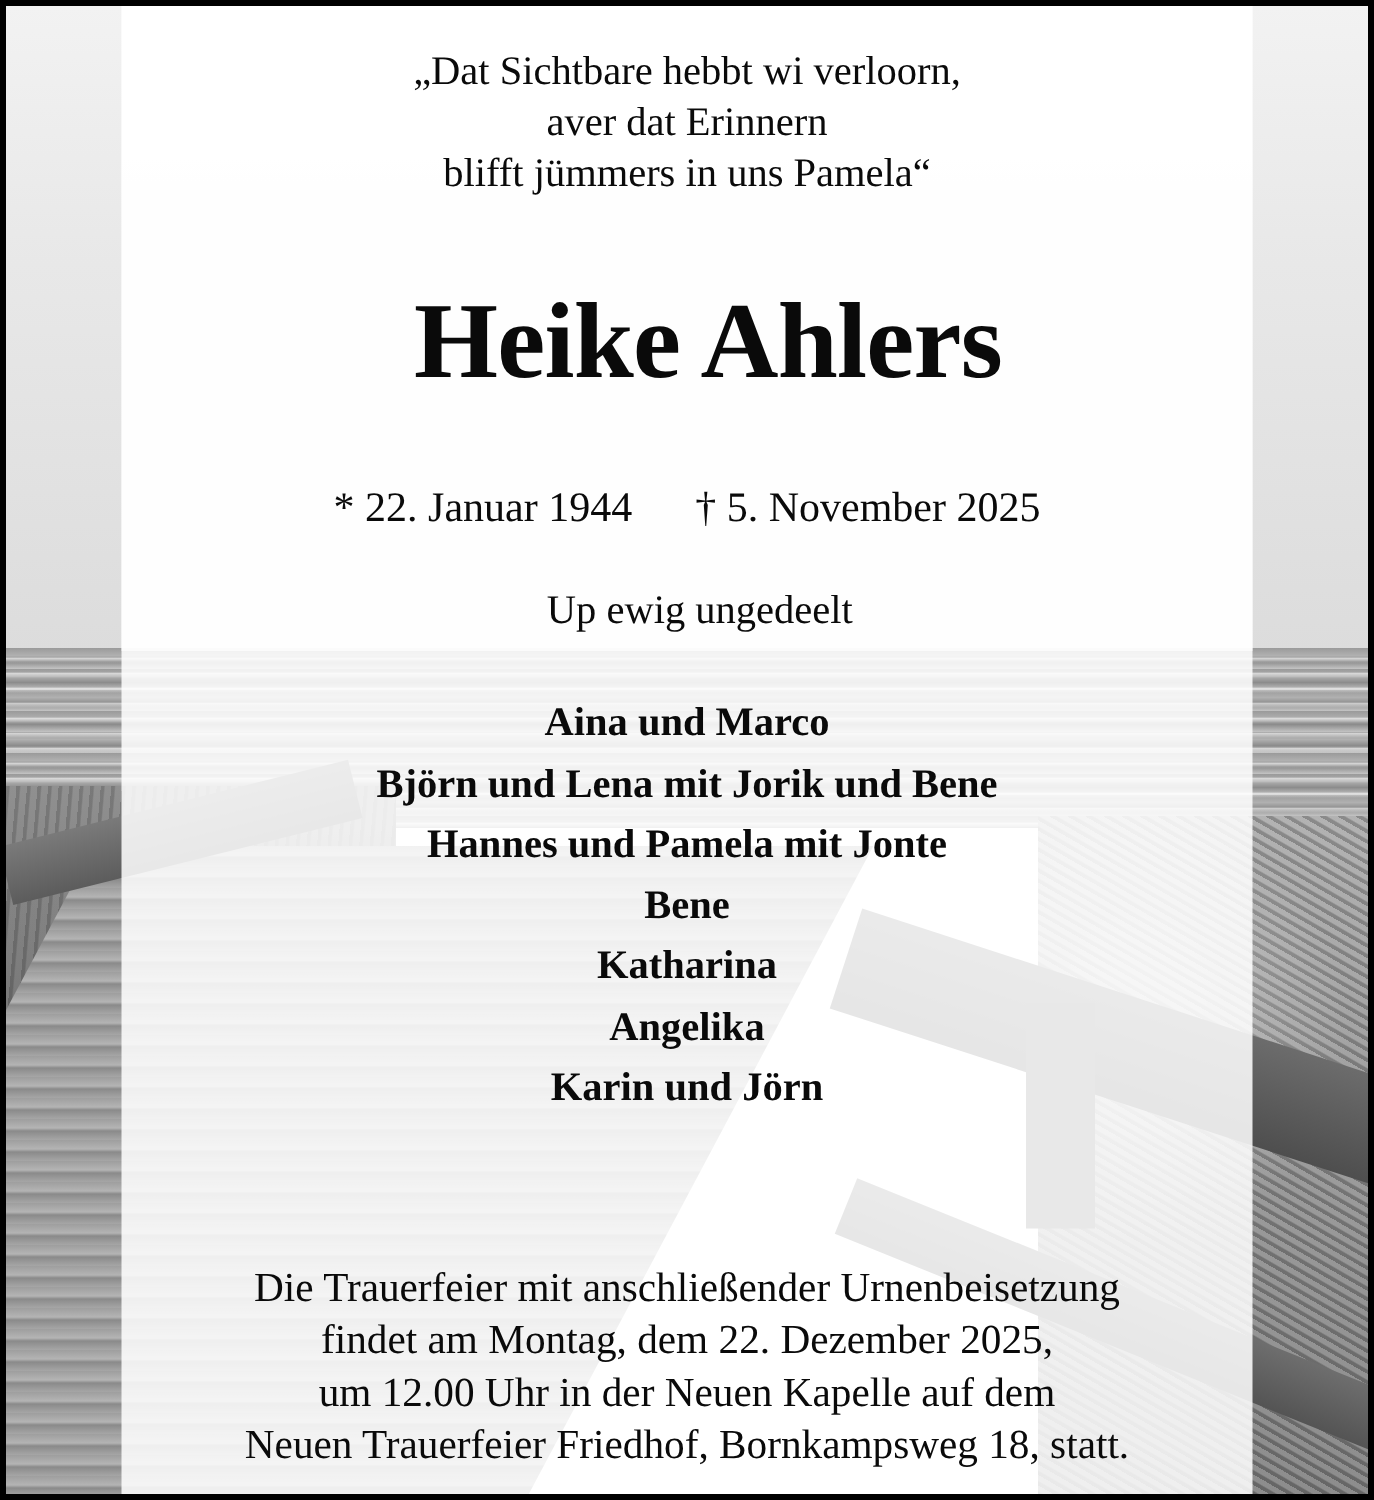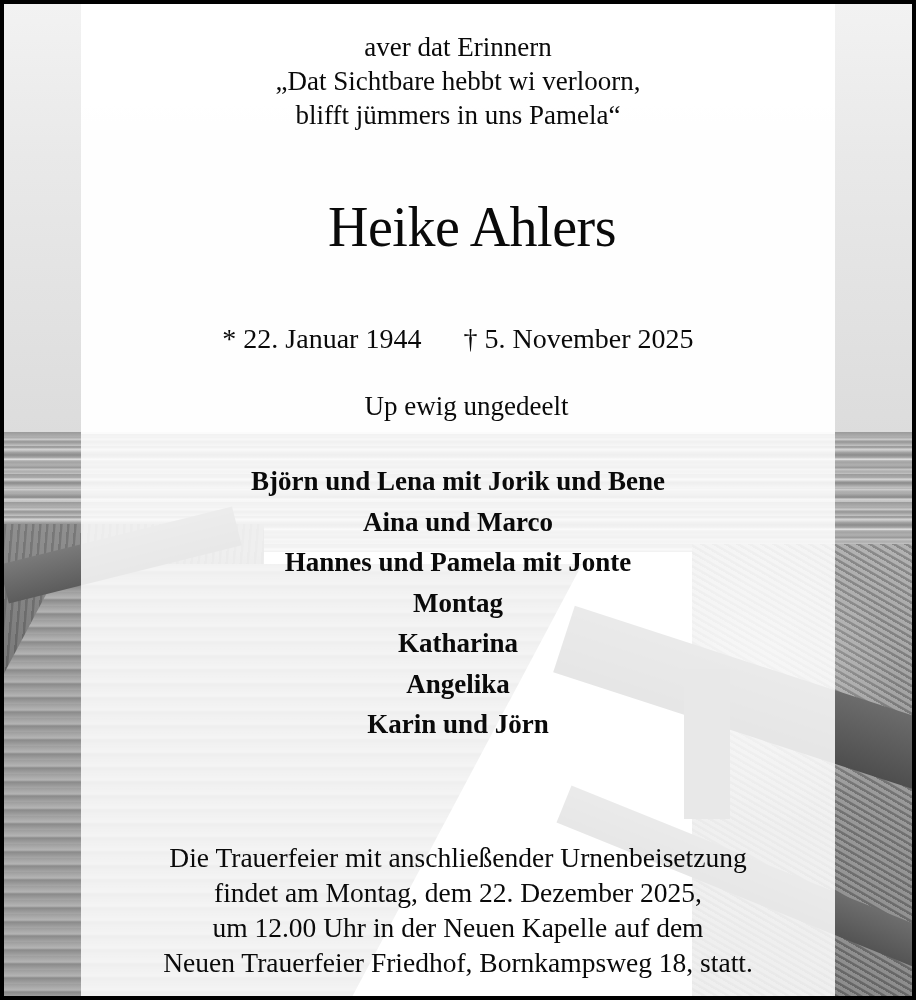--- a/index.html
+++ b/index.html
@@ -81,21 +81,21 @@
       position: absolute; left: 77px; top: 0; width: 754px; height: 1000px;
       text-align: center;
     }
     .quote {
       position: absolute; left: 0; right: 0; top: 26px;
       font-size: 27px; line-height: 34px;
     }
     .quote div { white-space: nowrap; }
     .name {
       position: absolute; left: 0; right: 0; top: 168px;
-      font-size: 56px; line-height: 110px; font-weight: normal; letter-spacing: -0.5px; padding-left: 28px;
+      font-size: 72px; line-height: 110px; font-weight: bold; letter-spacing: -0.5px; padding-left: 28px;
     }
     .dates {
       position: absolute; left: 0; right: 0; top: 292px;
       font-size: 28px; line-height: 36px; white-space: nowrap;
     }
     .dates .born { display: inline-block; margin-right: 42px; margin-top: 25px; }
     .motto {
       position: absolute; left: 0; right: 0; top: 385px;
       font-size: 27px; line-height: 34px; padding-left: 17px;
     }
@@ -126,38 +126,38 @@
     <div class="rail-right-low"></div>
     <div class="post"></div>
   </div>
 
   <div class="panel"></div>
   <div class="panel-top-fade"></div>
 
   <div class="content">
 
     <div class="quote">
+      <div>„Dat Sichtbare hebbt wi verloorn,</div>
       <div>aver dat Erinnern</div>
-      <div>„Dat Sichtbare hebbt wi verloorn,</div>
       <div>blifft jümmers in uns Pamela“</div>
     </div>
 
     <div class="name">Heike Ahlers</div>
 
     <div class="dates">
       <span class="born">* 22. Januar 1944</span><span class="died">† 5. November 2025</span>
     </div>
 
     <div class="motto">Up ewig ungedeelt</div>
 
     <div class="mourners">
+      <div>Aina und Marco</div>
       <div>Björn und Lena mit Jorik und Bene</div>
-      <div>Aina und Marco</div>
       <div>Hannes und Pamela mit Jonte</div>
-      <div>Montag</div>
+      <div>Bene</div>
       <div>Katharina</div>
       <div>Angelika</div>
       <div>Karin und Jörn</div>
     </div>
 
     <div class="service">
       <div>Die Trauerfeier mit anschließender Urnenbeisetzung</div>
       <div>findet am Montag, dem 22. Dezember 2025,</div>
       <div>um 12.00 Uhr in der Neuen Kapelle auf dem</div>
       <div>Neuen Trauerfeier Friedhof, Bornkampsweg 18, statt.</div>

